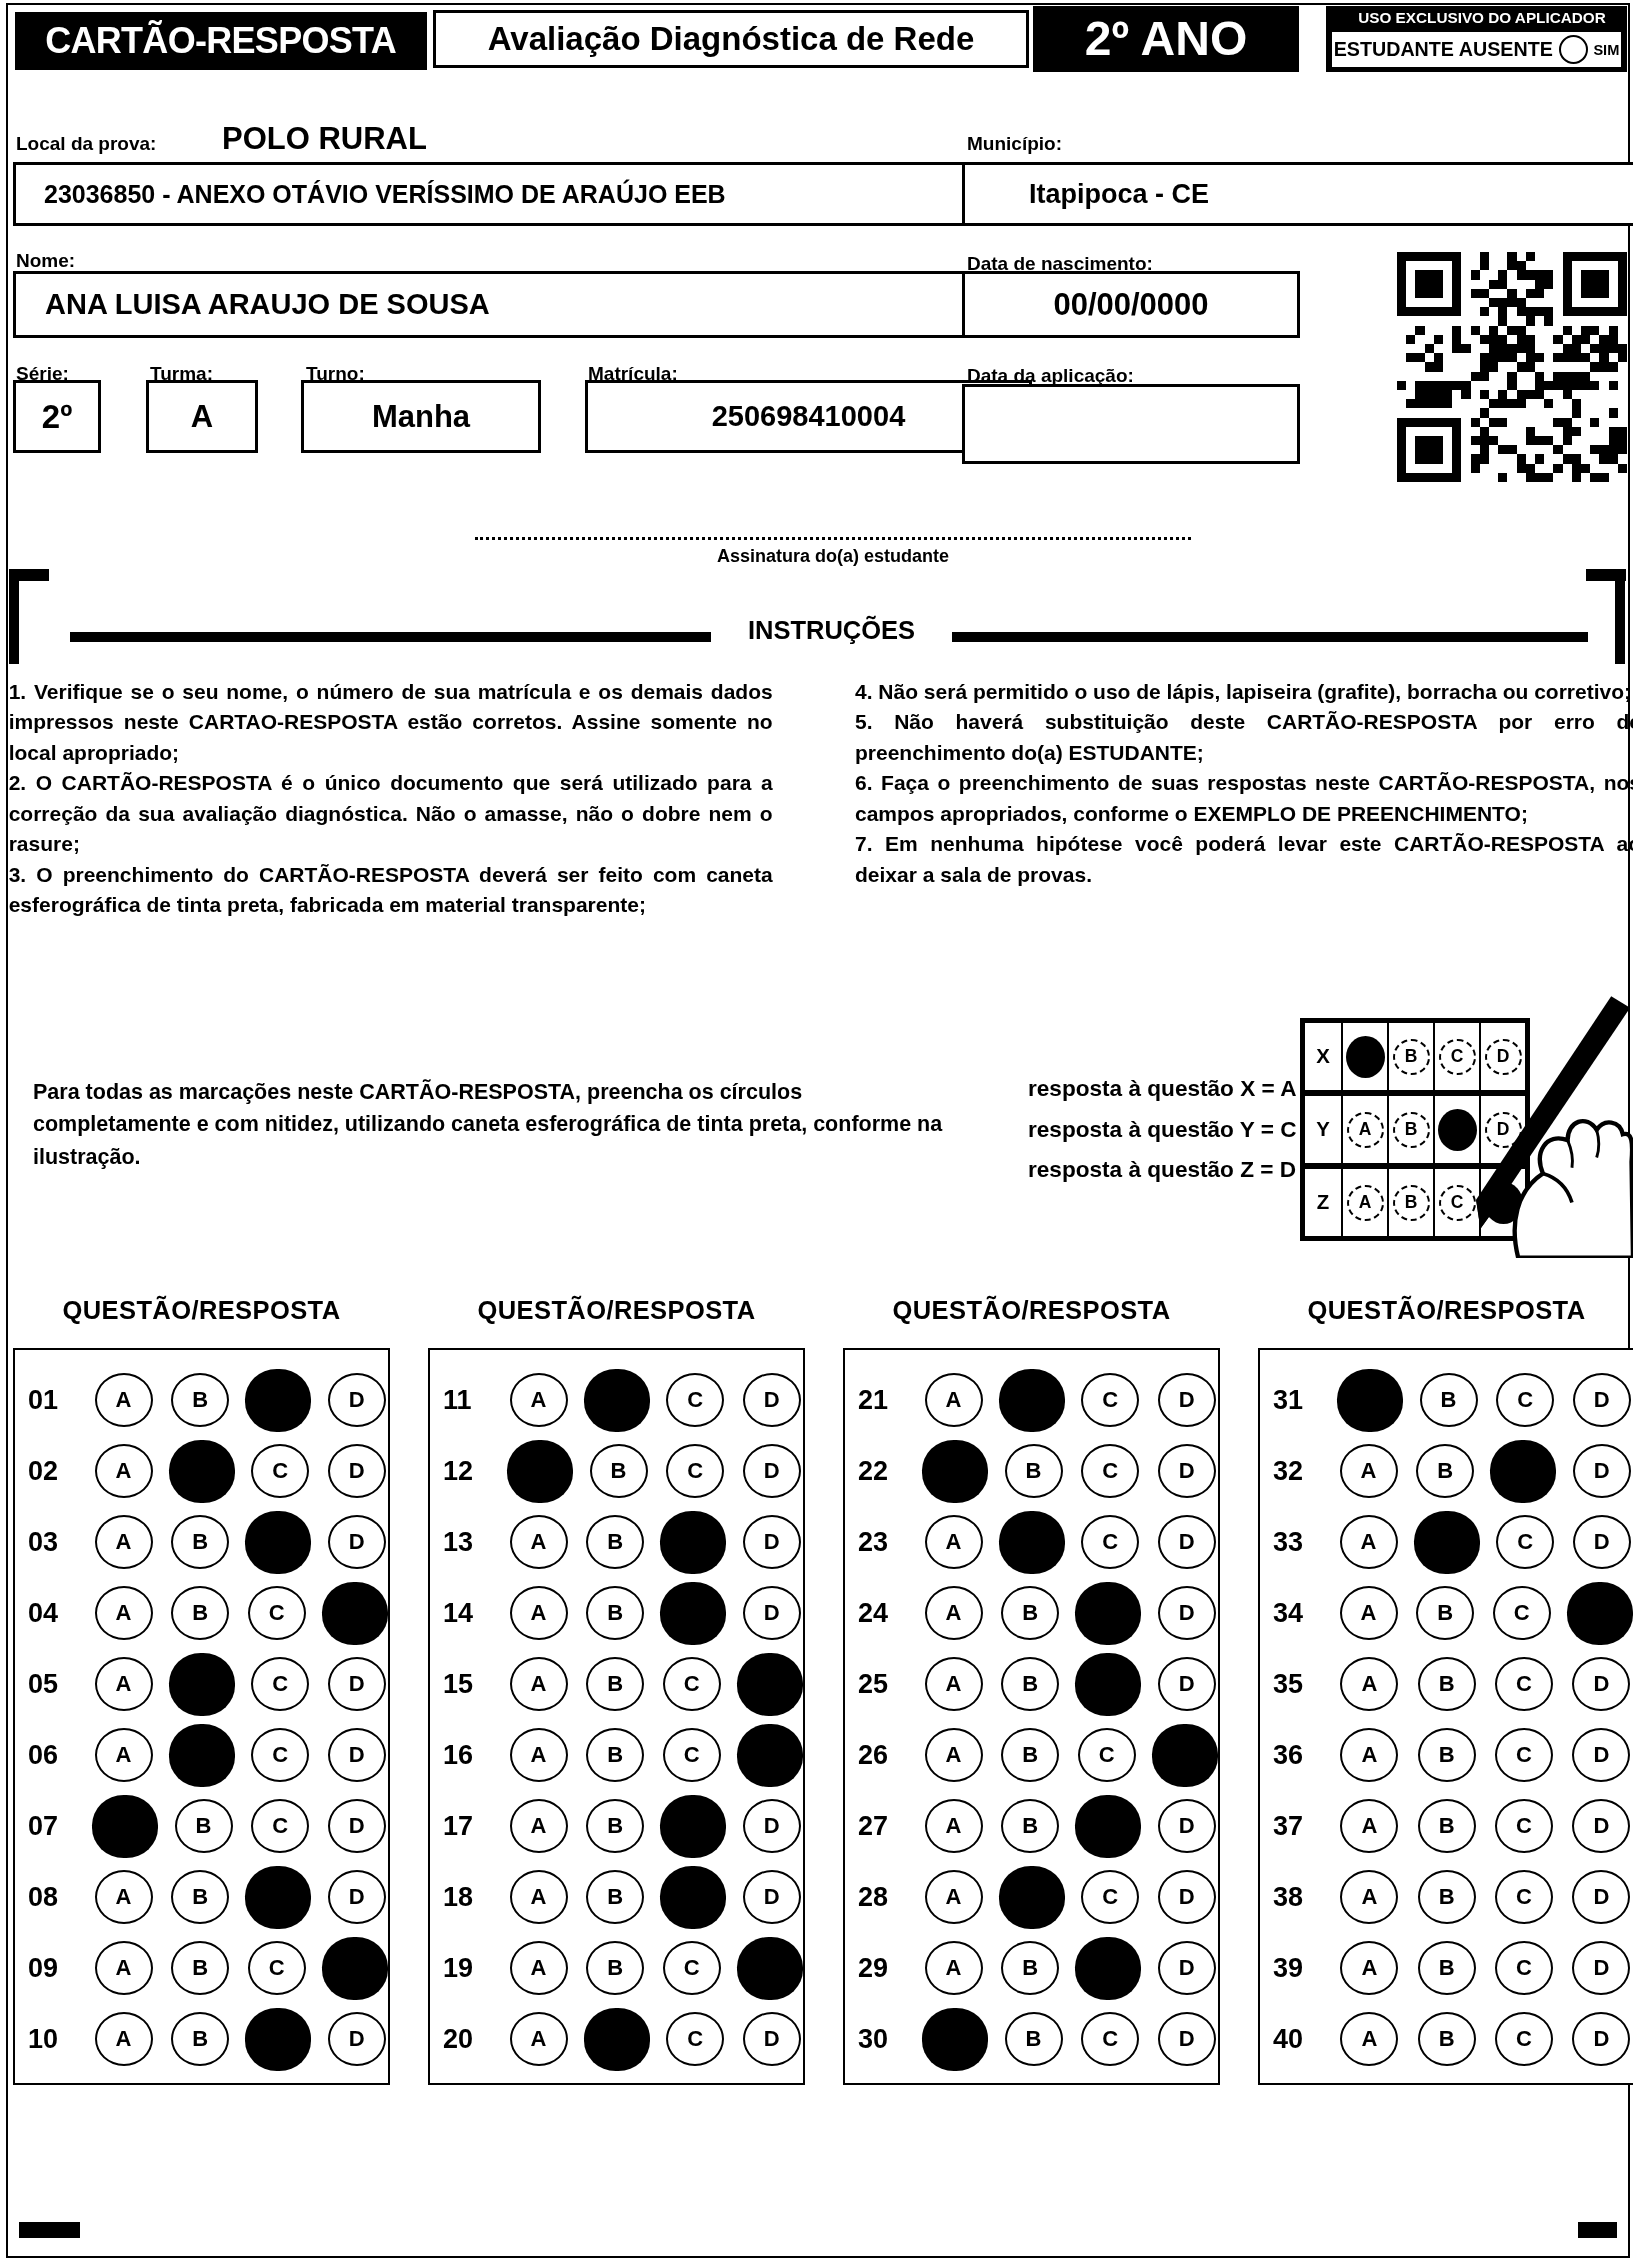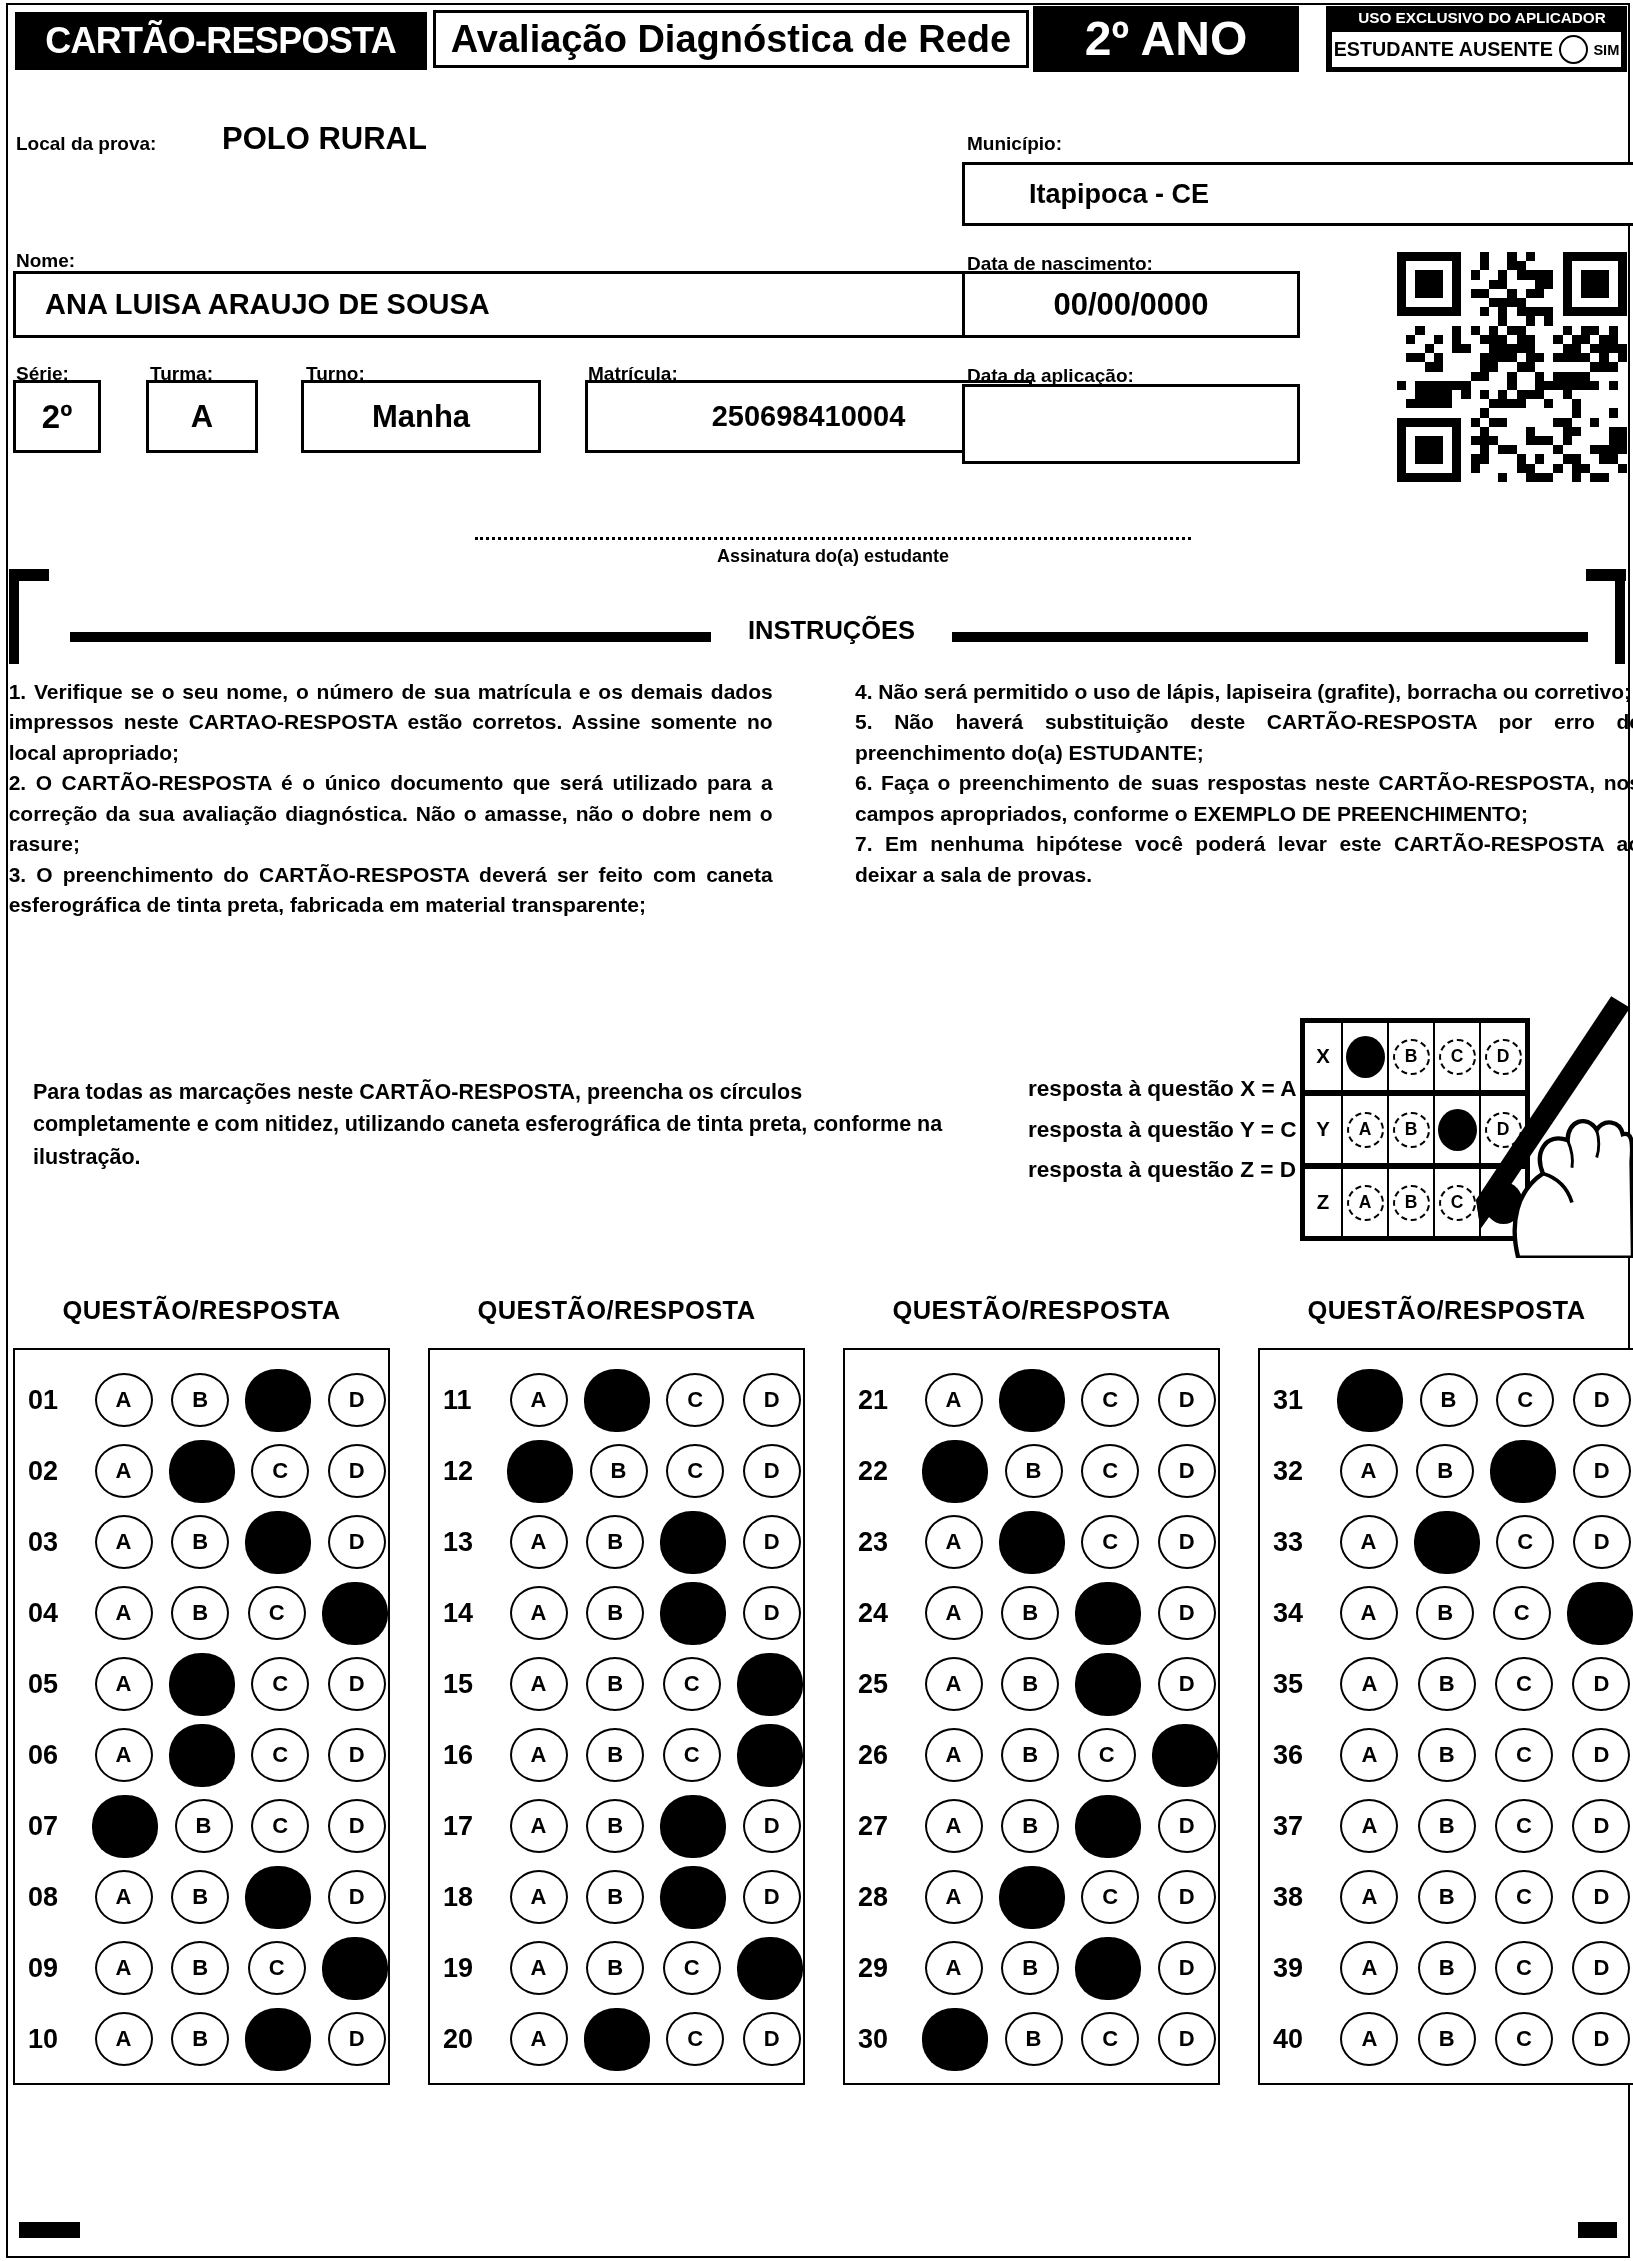--- a/index.html
+++ b/index.html
@@ -8,21 +8,21 @@
     font-family:"Liberation Sans", sans-serif; font-weight:700; color:#000;
     overflow:hidden; margin:0 auto;
   }
   .abs{position:absolute;}
   .blk{background:#000;color:#fff;}
   .cc{display:flex;align-items:center;justify-content:center;}
   .box{border:3.6px solid #000;background:#fff;}
   .page-border{position:absolute;left:5.8px;top:2.9px;width:1620px;height:2251px;border:2.2px solid #000;pointer-events:none;}
   
   .hdr-title{left:14.6px;top:11.6px;width:412px;height:58px;font-size:36px;letter-spacing:-0.7px;}
-  .hdr-sub{left:433px;top:10.2px;width:590px;height:52px;font-size:38px;}
+  .hdr-sub{left:433px;top:10.2px;width:590px;height:52px;font-size:33px;}
   .hdr-grade{left:1033px;top:5.8px;width:266px;height:66px;font-size:48px;}
   .hdr-apl{left:1326px;top:5.8px;width:301px;height:66px;}
   .apl-label{font-size:15.3px;text-align:center;padding-top:3.6px;color:#fff;padding-left:11px;}
   .apl-inner{position:absolute;left:5.8px;right:5.8px;top:26px;bottom:4.4px;background:#fff;color:#000;display:flex;align-items:center;justify-content:center;gap:5.8px;}
   .apl-inner .txt{font-size:19.7px;}
   .apl-circle{width:25px;height:25px;border:2.2px solid #000;border-radius:50%;}
   .apl-sim{font-size:14.6px;}
   
   .label{font-size:19px;}
   .qr{left:1396px;top:252px;width:232px;height:230px;}
@@ -70,20 +70,21 @@
     <div class="apl-label">USO EXCLUSIVO DO APLICADOR</div>
     <div class="apl-inner">
       <span class="txt">ESTUDANTE AUSENTE</span>
       <span class="apl-circle"></span>
       <span class="apl-sim">SIM</span>
     </div>
   </div>
 
   <div class="abs label" style="left:16px;top:133px;">Local da prova:</div>
   <div class="abs" style="left:222px;top:121px;font-size:31px;">POLO RURAL</div>
+  <div class="abs box" style="left:13px;top:162px;width:1013px;height:58px;display:flex;align-items:center;padding-left:28px;font-size:25px;">23036850 - ANEXO OTÁVIO VERÍSSIMO DE ARAÚJO EEB</div>
 
   <div class="abs label" style="left:967px;top:133px;">Município:</div>
   <div class="abs box" style="left:962px;top:162px;width:657px;height:58px;display:flex;align-items:center;padding-left:64px;font-size:27px;">Itapipoca - CE</div>
 
   <div class="abs label" style="left:16px;top:250px;">Nome:</div>
   <div class="abs box" style="left:13px;top:271px;width:1013px;height:61px;display:flex;align-items:center;padding-left:29px;font-size:29px;">ANA LUISA ARAUJO DE SOUSA</div>
 
   <div class="abs label" style="left:967px;top:253px;">Data de nascimento:</div>
   <div class="abs box cc" style="left:962px;top:271px;width:332px;height:61px;font-size:31px;">00/00/0000</div>
 

